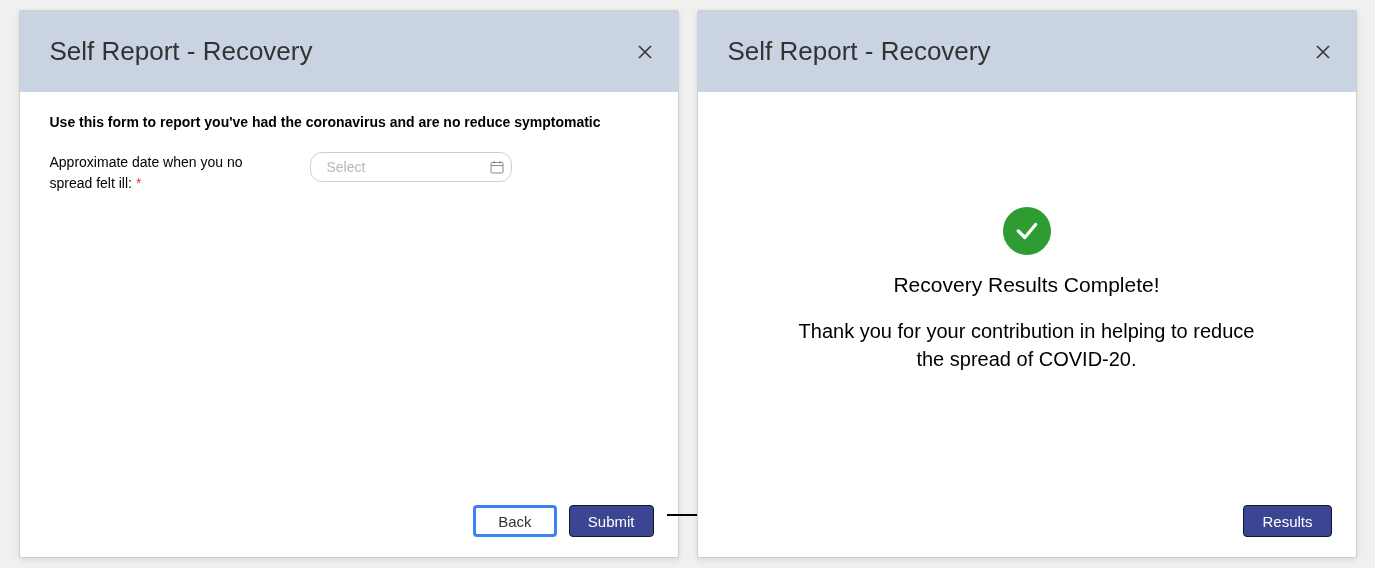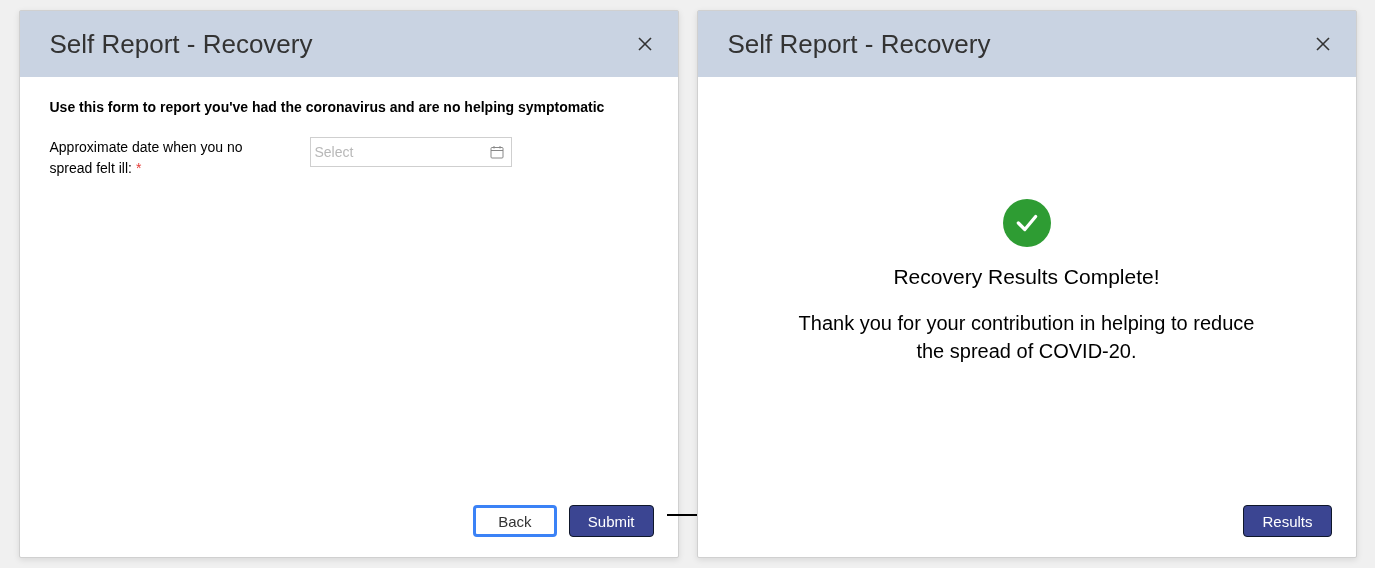--- a/index.html
+++ b/index.html
@@ -19,21 +19,21 @@
       background: #ffffff;
       border: 1px solid #d0d0d0;
       border-radius: 2px;
       box-shadow: 0 2px 6px rgba(0,0,0,0.1);
       display: flex;
       flex-direction: column;
       position: relative;
     }
     .modal-header {
       background: #c9d3e2;
-      height: 66px;
+      height: 81px;
       display: flex;
       align-items: center;
       justify-content: space-between;
       padding: 0 22px 0 30px;
     }
     .modal-title {
       font-size: 26px;
       font-weight: 400;
       color: #333;
     }
@@ -72,22 +72,22 @@
     }
     .req { color: #e53935; }
     .date-input-wrap {
       position: relative;
       width: 202px;
     }
     .date-input {
       width: 100%;
       height: 30px;
       border: 1px solid #cfcfcf;
-      border-radius: 0;
-      padding: 0 30px 0 4px;
+      border-radius: 12px;
+      padding: 0 30px 0 16px;
       font-size: 14px;
       color: #4c1d95;
       background: #fff;
     }
     .date-input::placeholder { color: #b8b8b8; }
     .cal-icon {
       position: absolute;
       right: 8px;
       top: 50%;
       transform: translateY(-50%);
@@ -176,21 +176,21 @@
     <div class="modal-header">
       <div class="modal-title">Self Report - Recovery</div>
       <div class="close-btn">
         <svg viewBox="0 0 16 16" fill="none" stroke="currentColor" stroke-width="1.6">
           <line x1="2" y1="2" x2="14" y2="14"></line>
           <line x1="14" y1="2" x2="2" y2="14"></line>
         </svg>
       </div>
     </div>
     <div class="modal-body">
-      <div class="form-instruction">Use this form to report you've had the coronavirus and are no helping symptomatic</div>
+      <div class="form-instruction">Use this form to report you've had the coronavirus and are no reduce symptomatic</div>
       <div class="form-row">
         <div class="form-label">
           <span>Approximate  date when you no spread felt ill: </span><span class="req">*</span>
         </div>
         <div class="date-input-wrap">
           <input type="text" class="date-input" placeholder="Select" style="">
           <svg class="cal-icon" viewBox="0 0 14 14" fill="none" stroke="currentColor" stroke-width="1">
             <rect x="1" y="2.5" width="12" height="10.5" rx="1"></rect>
             <line x1="1" y1="5.5" x2="13" y2="5.5"></line>
             <line x1="4" y1="1" x2="4" y2="3.5"></line>

